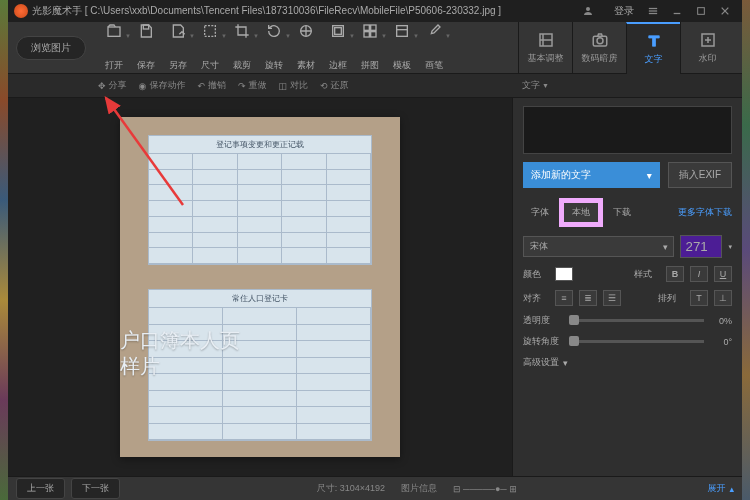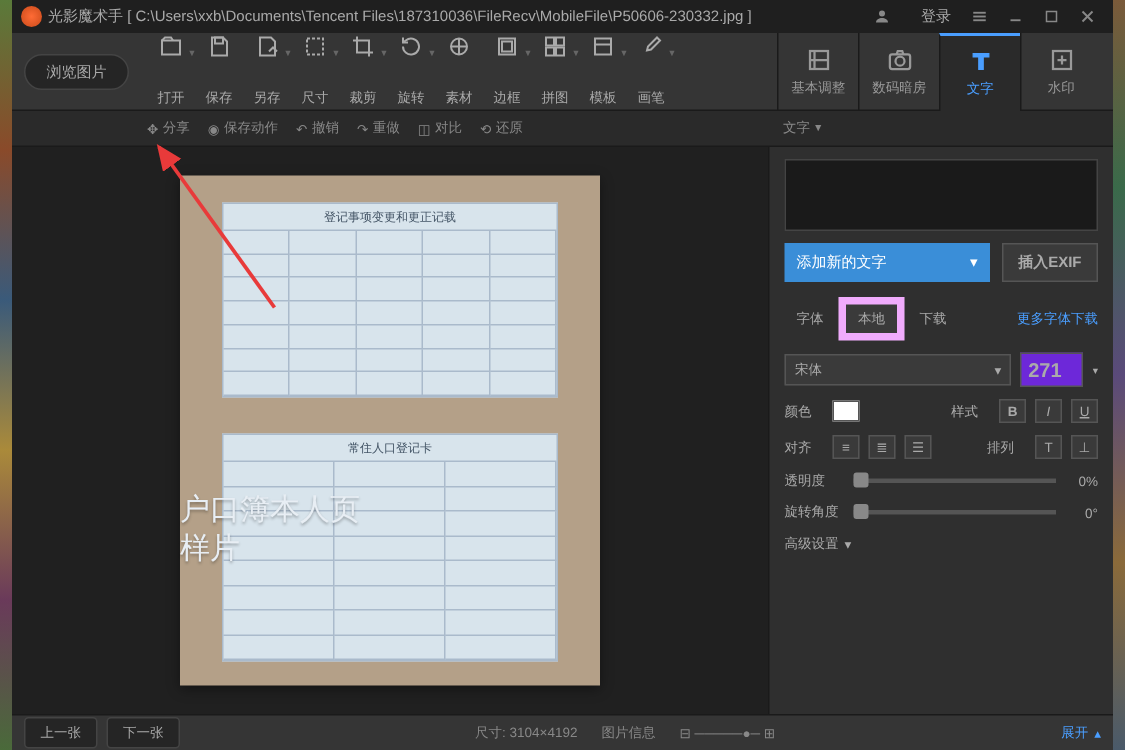--- a/index.html
+++ b/index.html
@@ -40,29 +40,29 @@
 .page.bot { top: 172px; height: 152px; }
 .page-hdr { text-align: center; font-size: 8px; color: #456; padding: 3px 0; border-bottom: 1px solid #aabacb; }
 .page-grid { display: grid; grid-template-columns: repeat(5, 1fr); height: calc(100% - 18px); }
 .page-grid div { border-right: 1px solid #aabacb; border-bottom: 1px solid #aabacb; }
 .page-grid2 { display: grid; grid-template-columns: 1fr 1fr 1fr; grid-template-rows: repeat(8, 1fr); height: calc(100% - 18px); }
 .page-grid2 div { border-right: 1px solid #aabacb; border-bottom: 1px solid #aabacb; }
 .watermark { position: absolute; top: 210px; left: 0; width: 100%; text-align: left; color: #e8eef4; font-size: 20px; text-shadow: 0 1px 2px rgba(0,0,0,.3); line-height: 1.3; pointer-events: none; }
 .preview-box { background: #1a1a1a; border: 1px solid #444; height: 48px; margin-bottom: 8px; }
 .btn-row { display: flex; gap: 8px; margin-bottom: 10px; }
 .add-text-btn { flex: 1; background: #3a8ed8; color: #fff; border: none; padding: 5px 8px; font-size: 10px; cursor: pointer; display: flex; align-items: center; justify-content: space-between; }
-.exif-btn { background: #3a3a3a; border: 1px solid #555; color: #aaa; padding: 5px 10px; font-size: 10px; cursor: pointer; font-weight: bold; }
+.exif-btn { background: #3a3a3a; border: 1px solid #555; color: #aaa; padding: 5px 10px; font-size: 10px; cursor: pointer; }
 .tab-row { display: flex; gap: 2px; margin-bottom: 8px; align-items: center; font-size: 9px; }
 .mini-tab { padding: 3px 8px; background: #3a3a3a; border: 5px solid #f0abfc; cursor: pointer; }
 .mini-tab.plain { background: none; border: none; }
 .more-link { margin-left: auto; color: #4a9eff; cursor: pointer; }
 .ctrl-row { display: flex; align-items: center; gap: 6px; margin-bottom: 8px; font-size: 9px; }
 .ctrl-row .lbl { width: 26px; }
 .select-box { flex: 1; background: #3a3a3a; border: 1px solid #555; padding: 3px 6px; display: flex; justify-content: space-between; align-items: center; cursor: pointer; }
-.num-input { width: 42px; background: #6d28d9; border: 1px solid #555; padding: 3px 4px; color: #aaa; font-weight: bold; }
+.num-input { width: 42px; background: #4c1d95; border: 1px solid #555; padding: 3px 4px; color: #aaa; }
 .swatch { width: 18px; height: 14px; background: #fff; border: 1px solid #555; cursor: pointer; }
 .icon-btn { width: 18px; height: 16px; background: #3a3a3a; border: 1px solid #555; display: flex; align-items: center; justify-content: center; font-size: 9px; cursor: pointer; }
 .slider-row { display: flex; align-items: center; gap: 6px; margin-bottom: 8px; font-size: 9px; }
 .slider-row .lbl2 { width: 40px; }
 .slider-track { flex: 1; height: 3px; background: #555; position: relative; cursor: pointer; }
 .slider-thumb { position: absolute; left: 0; top: -4px; width: 10px; height: 10px; background: #888; border-radius: 2px; }
 .slider-val { width: 22px; text-align: right; }
 .adv { display: flex; align-items: center; gap: 4px; cursor: pointer; font-size: 9px; margin-top: 4px; }
 .statusbar { height: 24px; background: #353535; border-top: 1px solid #1a1a1a; display: flex; align-items: center; font-size: 9px; color: #888; padding: 0 8px; }
 .nav-btn { background: #252525; border: 1px solid #444; padding: 3px 10px; margin-right: 6px; cursor: pointer; color: #aaa; font-size: 9px; border-radius: 3px; }

